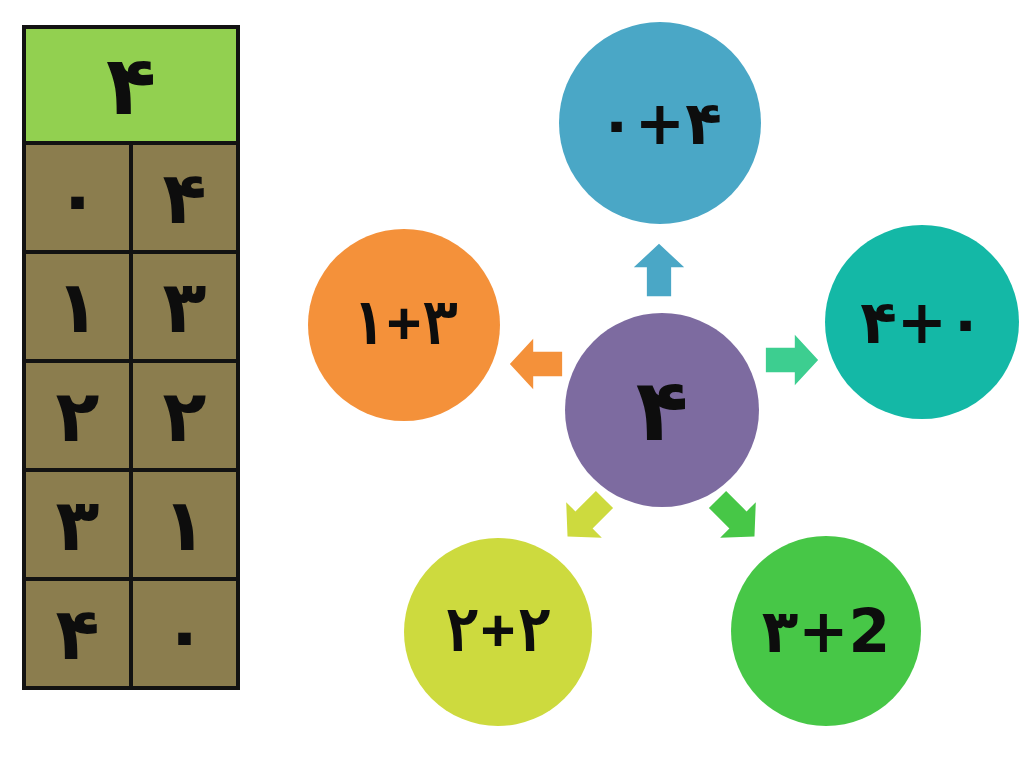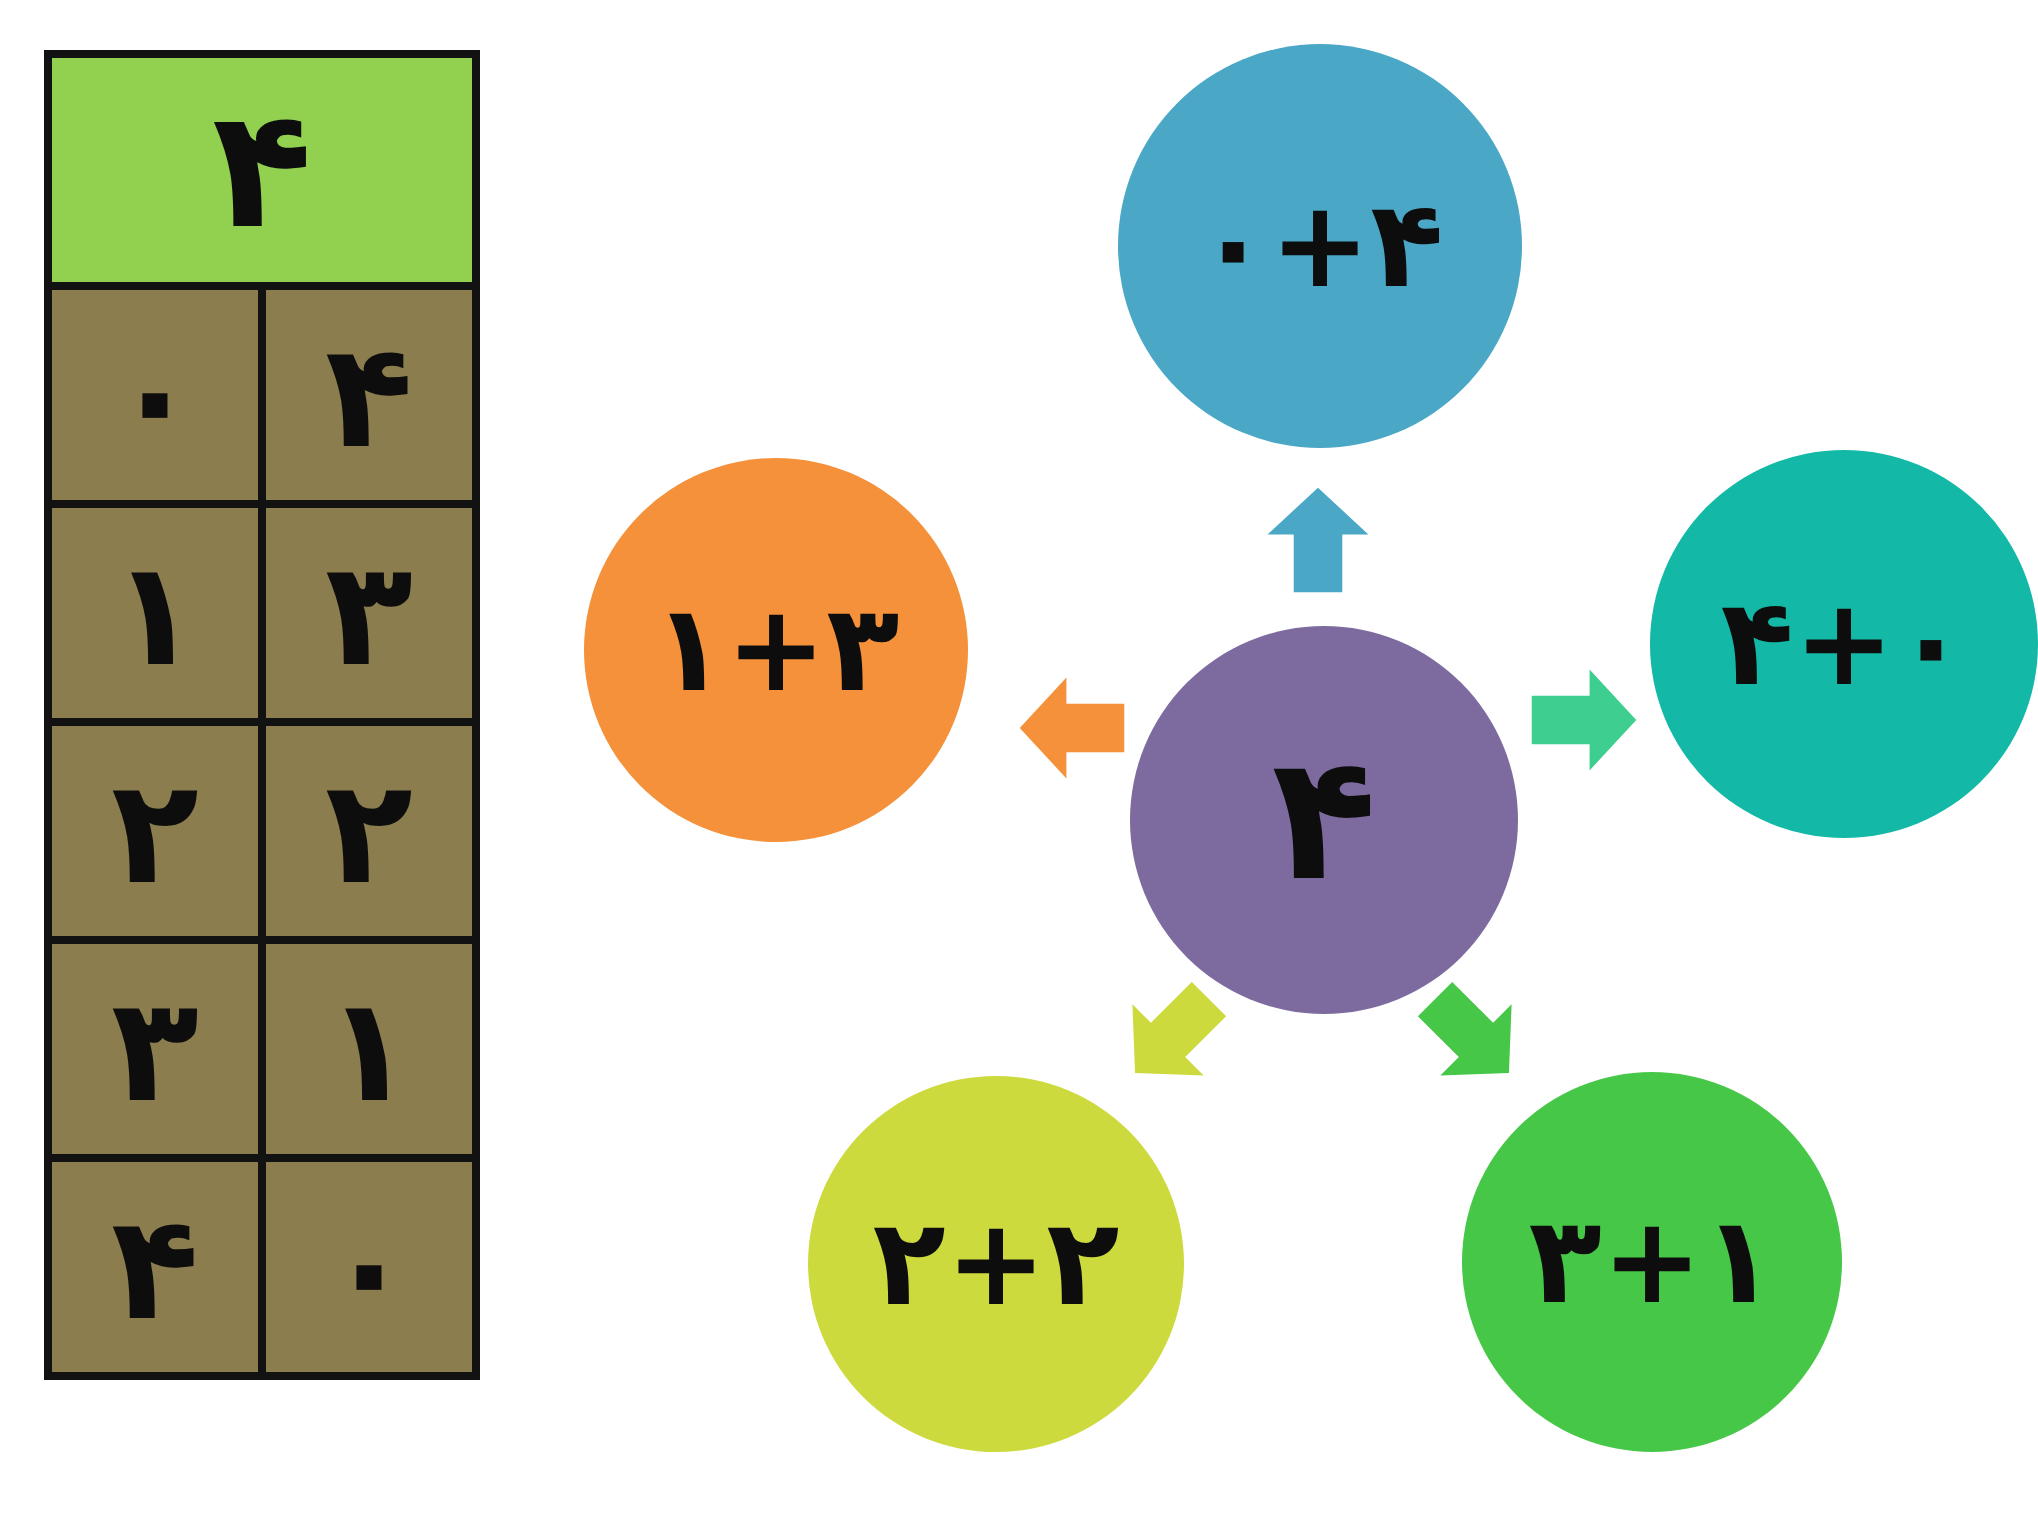--- a/index.html
+++ b/index.html
@@ -36,21 +36,21 @@
   
   .circle {
     position:absolute; border-radius:50%;
     display:flex; align-items:center; justify-content:center;
     font-weight:bold; color:#0d0d0d;
     font-size:60px; direction:ltr; white-space:nowrap;
   }
   .node-center       { left:565px; top:313px; width:194px; height:194px; font-size:86px; }
   .node-top          { left:559px; top:22px;  width:202px; height:202px; }
   .node-right        { left:825px; top:225px; width:194px; height:194px; }
-  .node-left         { left:292px; top:229px; width:192px; height:192px; }
+  .node-left         { left:308px; top:229px; width:192px; height:192px;font-family:Liberation Mono, monospace; }
   .node-bottom-left  { left:404px; top:538px; width:188px; height:188px; }
   .node-bottom-right { left:731px; top:536px; width:190px; height:190px; }
 
   .arrow { position:absolute; width:56px; height:56px; }
   .arrow-up           { left:631px; top:242px; }
   .arrow-right        { left:764px; top:332px; transform:rotate(90deg); }
   .arrow-left         { left:508px; top:336px; transform:rotate(-90deg); }
   .arrow-bottom-left  { left:558px; top:490px; transform:rotate(225deg); }
   .arrow-bottom-right { left:708px; top:490px; transform:rotate(135deg); }
 </style>
@@ -81,23 +81,23 @@
   <div>
 
     <div class="circle node-center" style="background-color: rgb(125, 107, 160);">۴</div>
 
     <div class="circle node-top" style="background-color: rgb(74, 167, 198);">۰+۴</div>
 
     <div class="circle node-right" style="background-color: #14b8a6;">۴+۰</div>
 
     <div class="circle node-left" style="background-color: rgb(244, 145, 58);">۱+۳</div>
 
-    <div class="circle node-bottom-left" style="background-color: rgb(205, 218, 62);">۲+۲</div>
+    <div class="circle node-bottom-left" style="background-color: rgb(205, 218, 62); font-family: Liberation Mono, monospace;">۲+۲</div>
 
-    <div class="circle node-bottom-right" style="background-color: rgb(71, 199, 71);">۳+۱</div>
+    <div class="circle node-bottom-right" style="background-color: rgb(71, 199, 71);">۳+2</div>
 
     <svg class="arrow arrow-up" viewBox="0 0 60 60">
       <polygon points="30,2 57,27 43,27 43,58 17,58 17,27 3,27" fill="#4aa7c6"></polygon>
     </svg>
 
     <svg class="arrow arrow-right" viewBox="0 0 60 60">
       <polygon points="30,2 57,27 43,27 43,58 17,58 17,27 3,27" fill="#3dce90"></polygon>
     </svg>
 
     <svg class="arrow arrow-left" viewBox="0 0 60 60">

